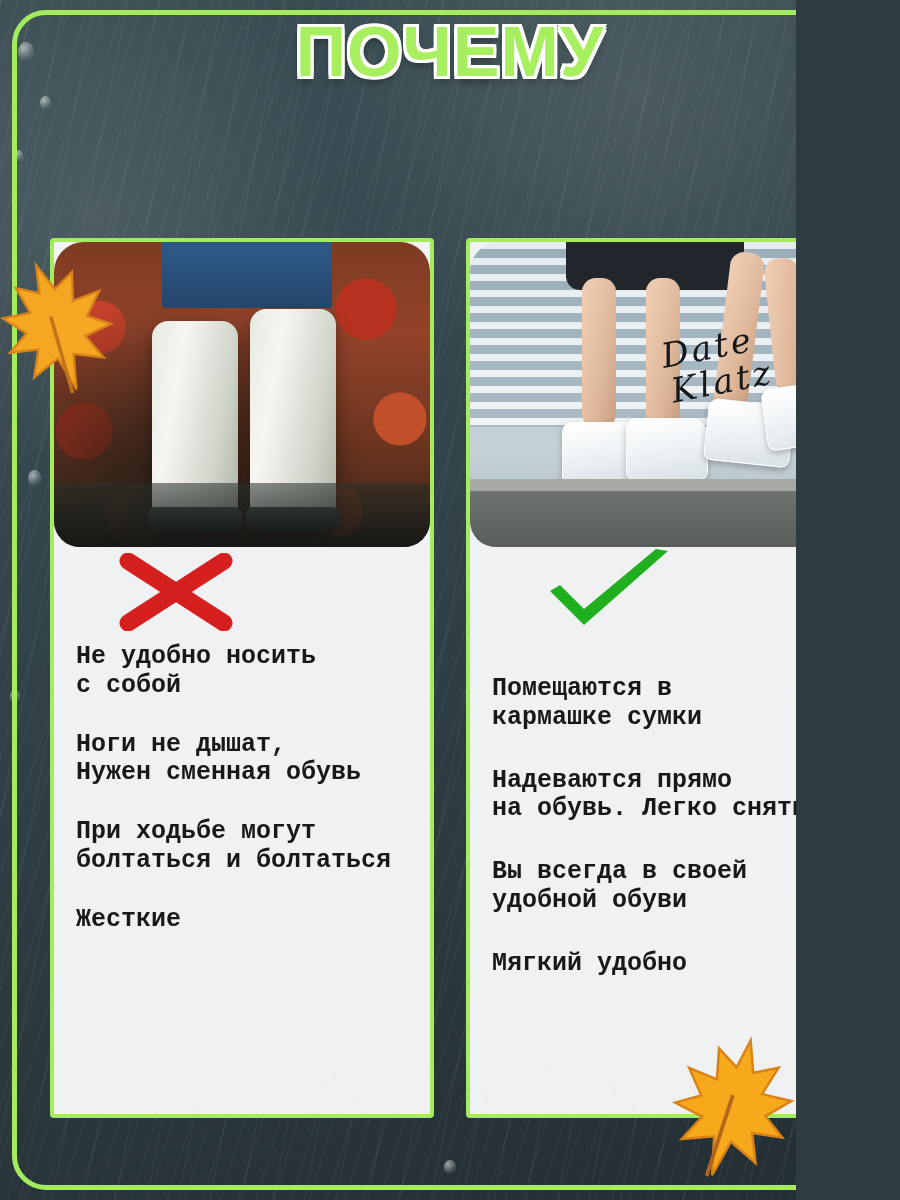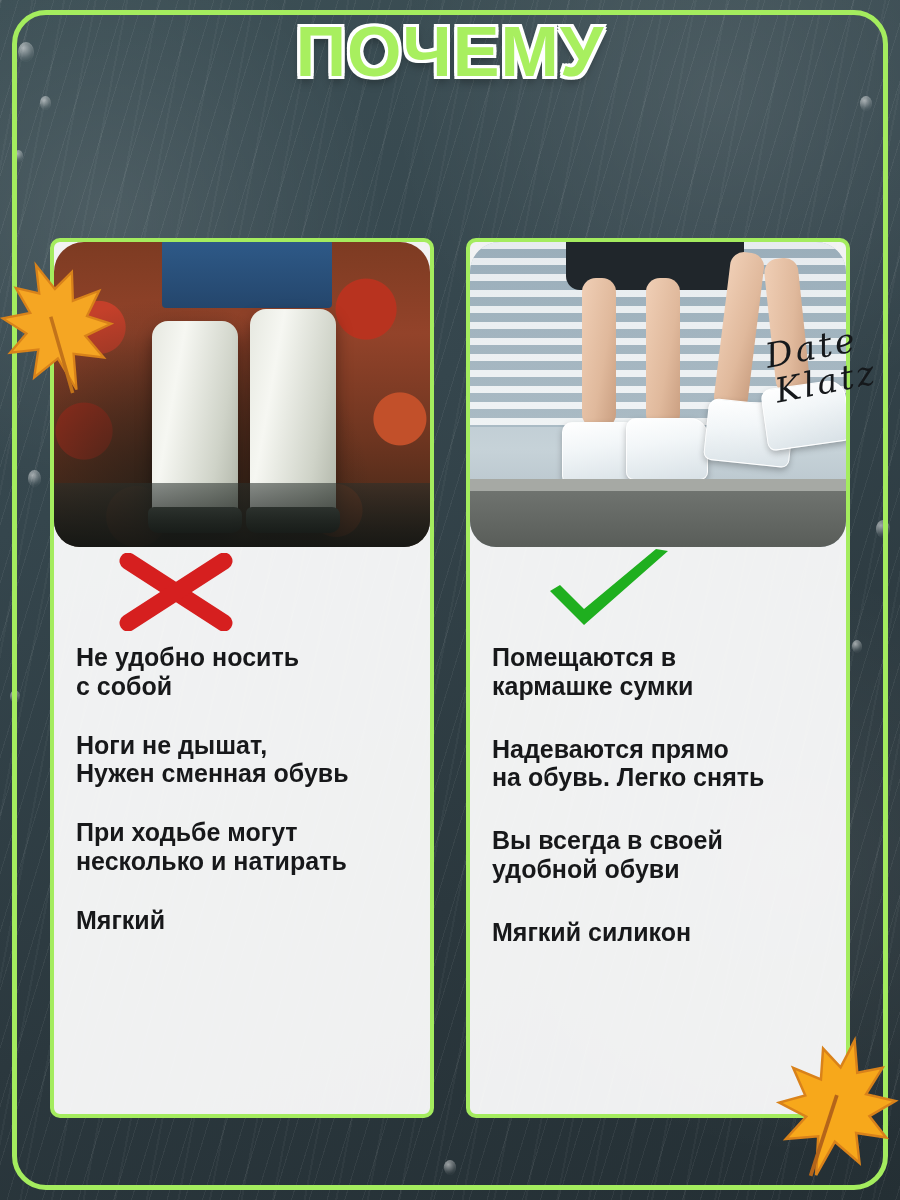--- a/index.html
+++ b/index.html
@@ -2,21 +2,21 @@
 <html lang="ru"><head>
 <meta charset="utf-8">
 <style>
   html, body {
     margin: 0;
     padding: 0;
     background: #2e3c42;
   }
   .page {
     position: relative;
-    width: 900px;
+    width: 796px;
     height: 1200px;
     overflow: hidden;
     font-family: "Liberation Sans", sans-serif;
     background:
       radial-gradient(circle at 12% 18%, rgba(255,255,255,0.10) 0%, rgba(255,255,255,0) 22%),
       radial-gradient(circle at 80% 8%, rgba(255,255,255,0.10) 0%, rgba(255,255,255,0) 25%),
       radial-gradient(circle at 88% 72%, rgba(255,255,255,0.07) 0%, rgba(255,255,255,0) 25%),
       linear-gradient(118deg, rgba(255,255,255,0.055) 0 2px, rgba(255,255,255,0) 2px 14px),
       linear-gradient(112deg, rgba(255,255,255,0.04) 0 1px, rgba(255,255,255,0) 1px 9px),
       linear-gradient(160deg, #3c4f55 0%, #35464d 35%, #2b383e 70%, #242f34 100%);
@@ -85,23 +85,24 @@
     height: 880px;
     display: flex;
     justify-content: center;
     gap: 32px;
   }
   .card {
     position: relative;
     width: 384px;
     background: rgba(255,255,255,0.93);
     border: 4px solid #a4ec5e;
-    border-radius: 10px;
+    border-radius: 4px;
     box-sizing: border-box;
     overflow: hidden;
+    font-family: Liberation Mono, monospace;
   }
 
   .photo {
     position: relative;
     height: 305px;
     overflow: hidden;
     border-radius: 30px 30px 26px 26px;
   }
 
   
@@ -236,21 +237,21 @@
     padding: 10px 22px 0 22px;
   }
   .list-item {
     color: #17181a;
     font-weight: bold;
     font-size: 25px;
     line-height: 1.15;
     margin-bottom: 30px;
     white-space: pre-line;
   }
-  .list.right .list-item { margin-bottom: 34px; }
+  .list.right .list-item { margin-bottom: 34px; margin-top: 32px; }
 
   
   .brand {
     position: absolute;
     right: 10px;
     top: 330px;
     width: 150px;
     transform: rotate(-11deg);
     color: #15181b;
     text-align: center;
@@ -309,22 +310,22 @@
           <line x1="108" y1="8" x2="12" y2="70" stroke="#d61f1f" stroke-width="17" stroke-linecap="round"></line>
         </svg>
       </div>
 
       <div class="list left">
         <div class="list-item">Не удобно носить
 с собой</div>
         <div class="list-item"> Ноги не дышат,
  Нужен сменная обувь</div>
         <div class="list-item">При ходьбе могут
-несколько и натирать</div>
-        <div class="list-item"> Мягкий</div>
+болтаться и болтаться</div>
+        <div class="list-item"> Жесткие</div>
       </div>
     </div>
 
     <div class="card">
       <div class="photo photo-covers">
         <div class="building"></div>
         <div class="legs">
           <div class="shorts"></div>
           <div class="leg l1"></div>
           <div class="leg l2"></div>
@@ -344,21 +345,21 @@
         </svg>
       </div>
 
       <div class="list right">
         <div class="list-item">Помещаются в
 кармашке сумки</div>
         <div class="list-item">Надеваются прямо
 на обувь. Легко снять</div>
         <div class="list-item">Вы всегда в своей
 удобной обуви</div>
-        <div class="list-item">Мягкий силикон</div>
+        <div class="list-item">Мягкий удобно</div>
       </div>
     </div>
   </div>
 
   <div class="brand">
     <div class="b1">Date</div>
     <div class="b2">Klatz</div>
   </div>
 
   <svg class="leaf leaf-left" width="120" height="140" viewBox="0 0 100 120">

